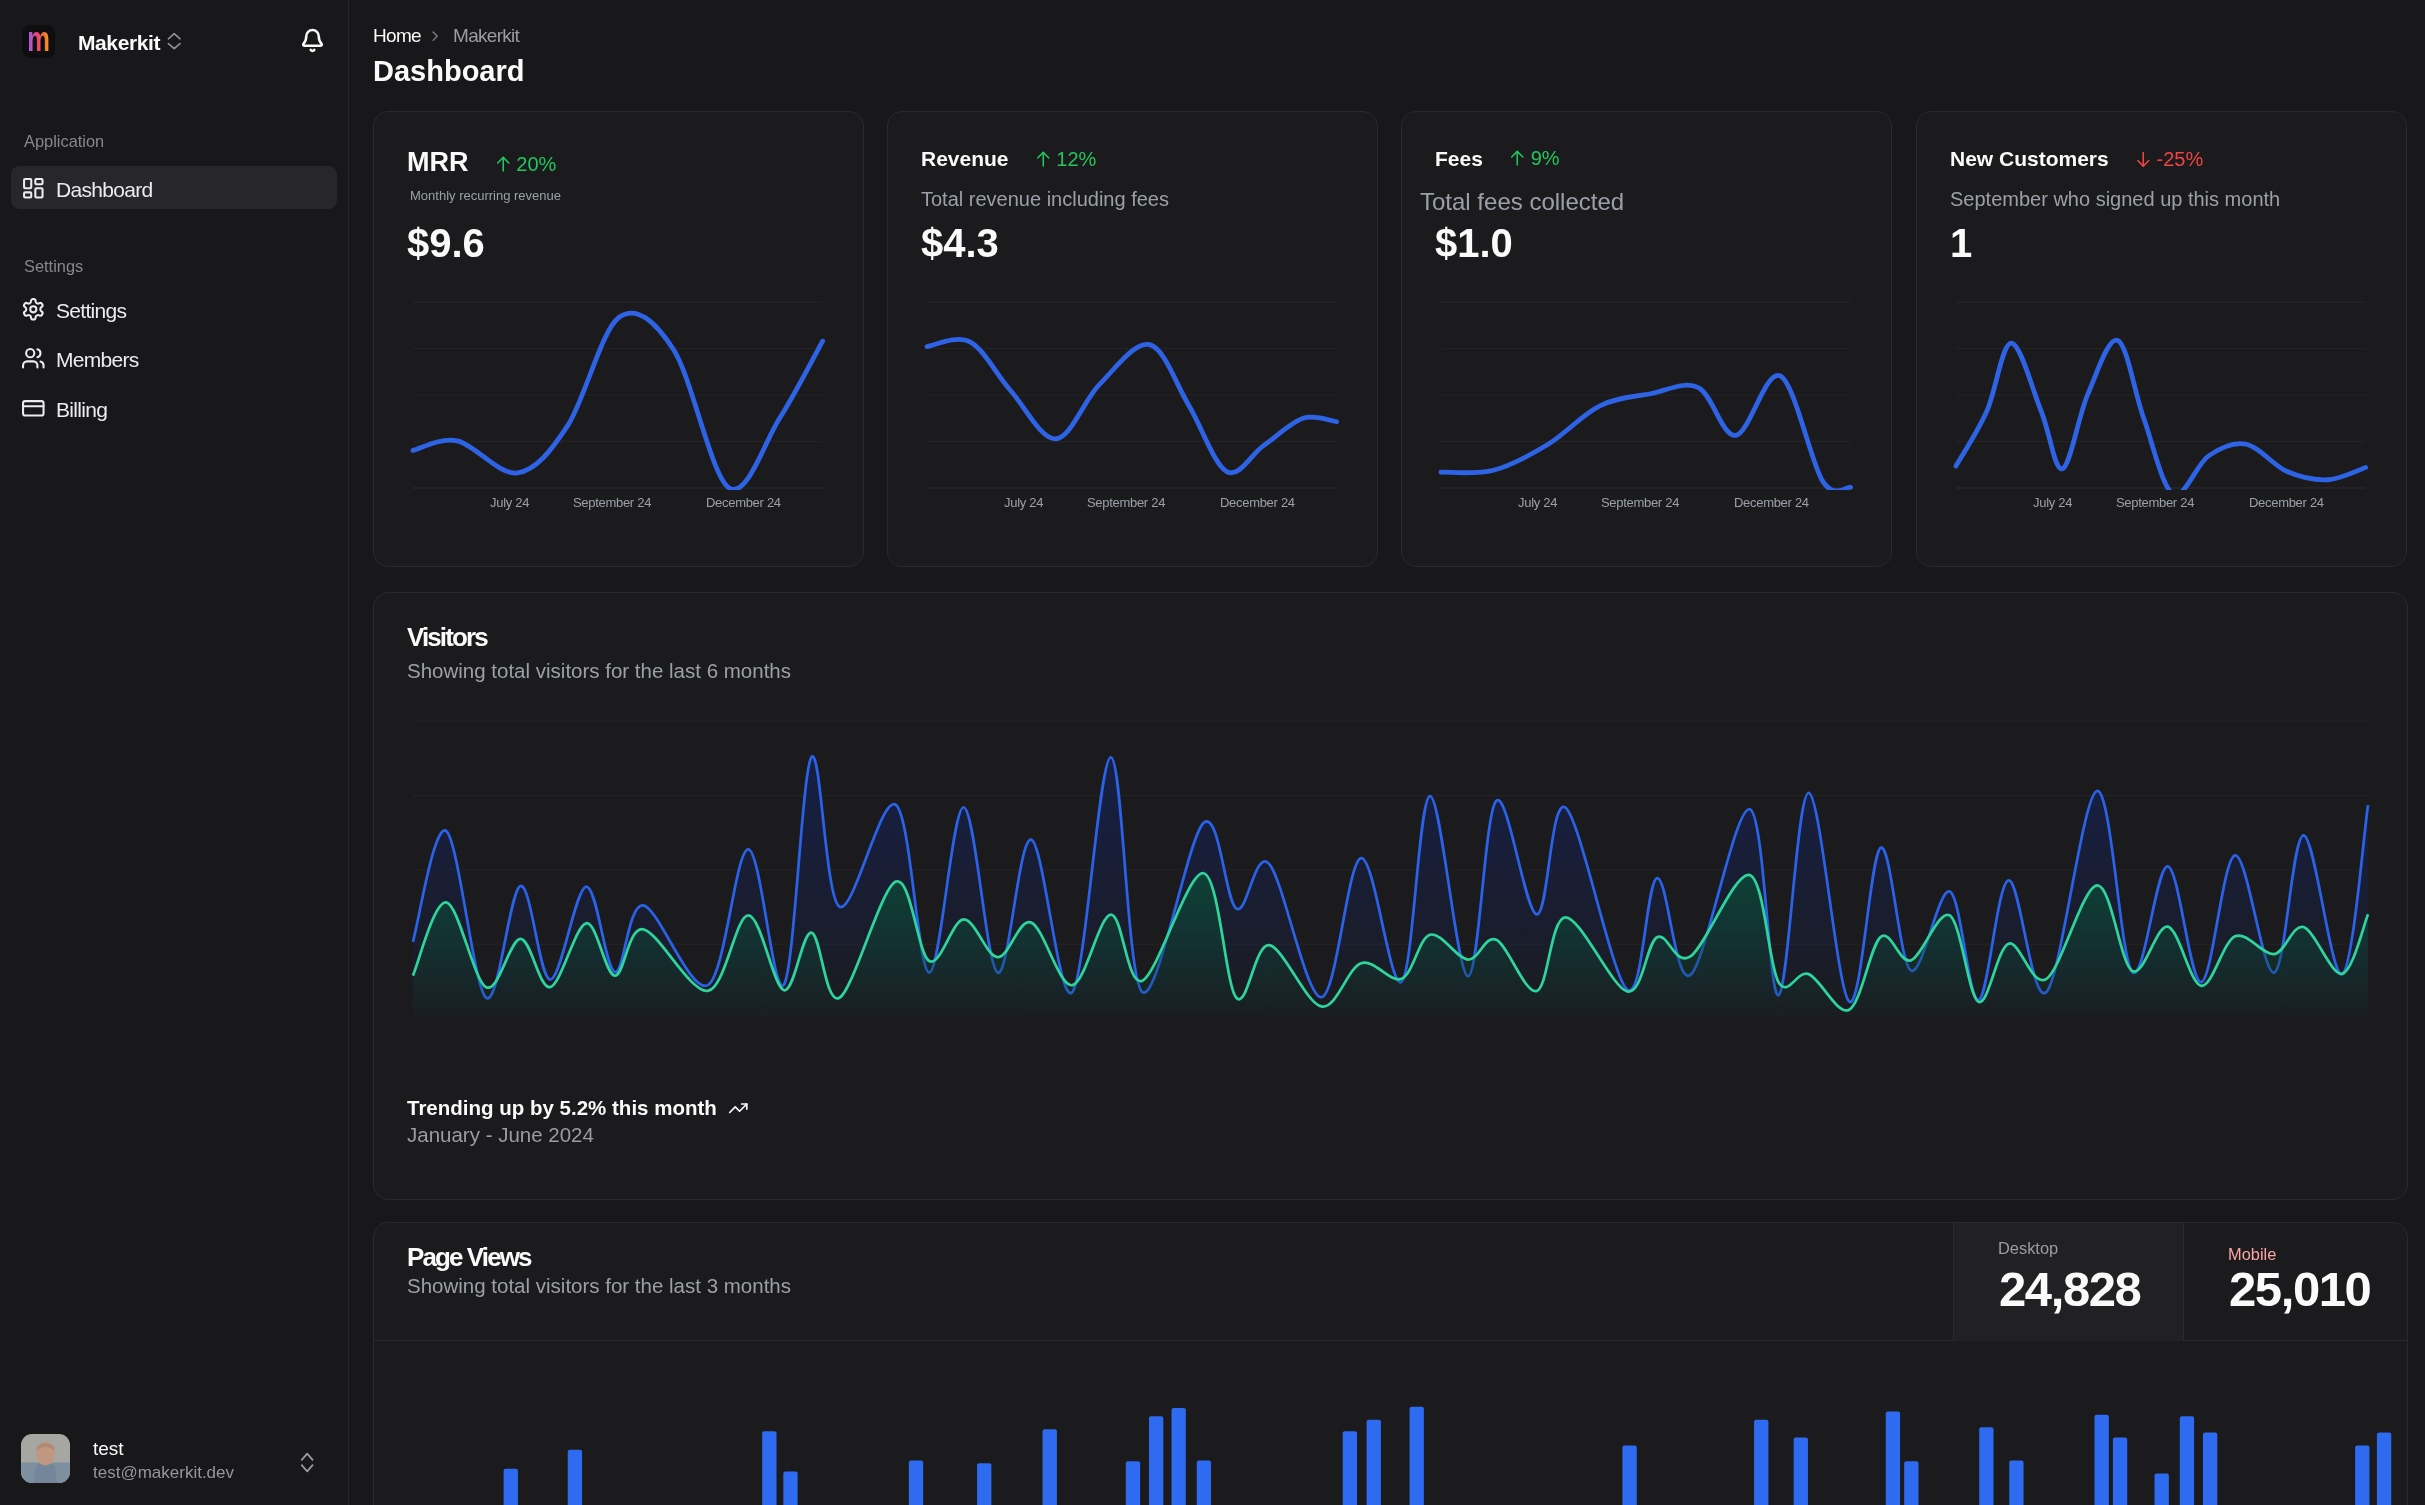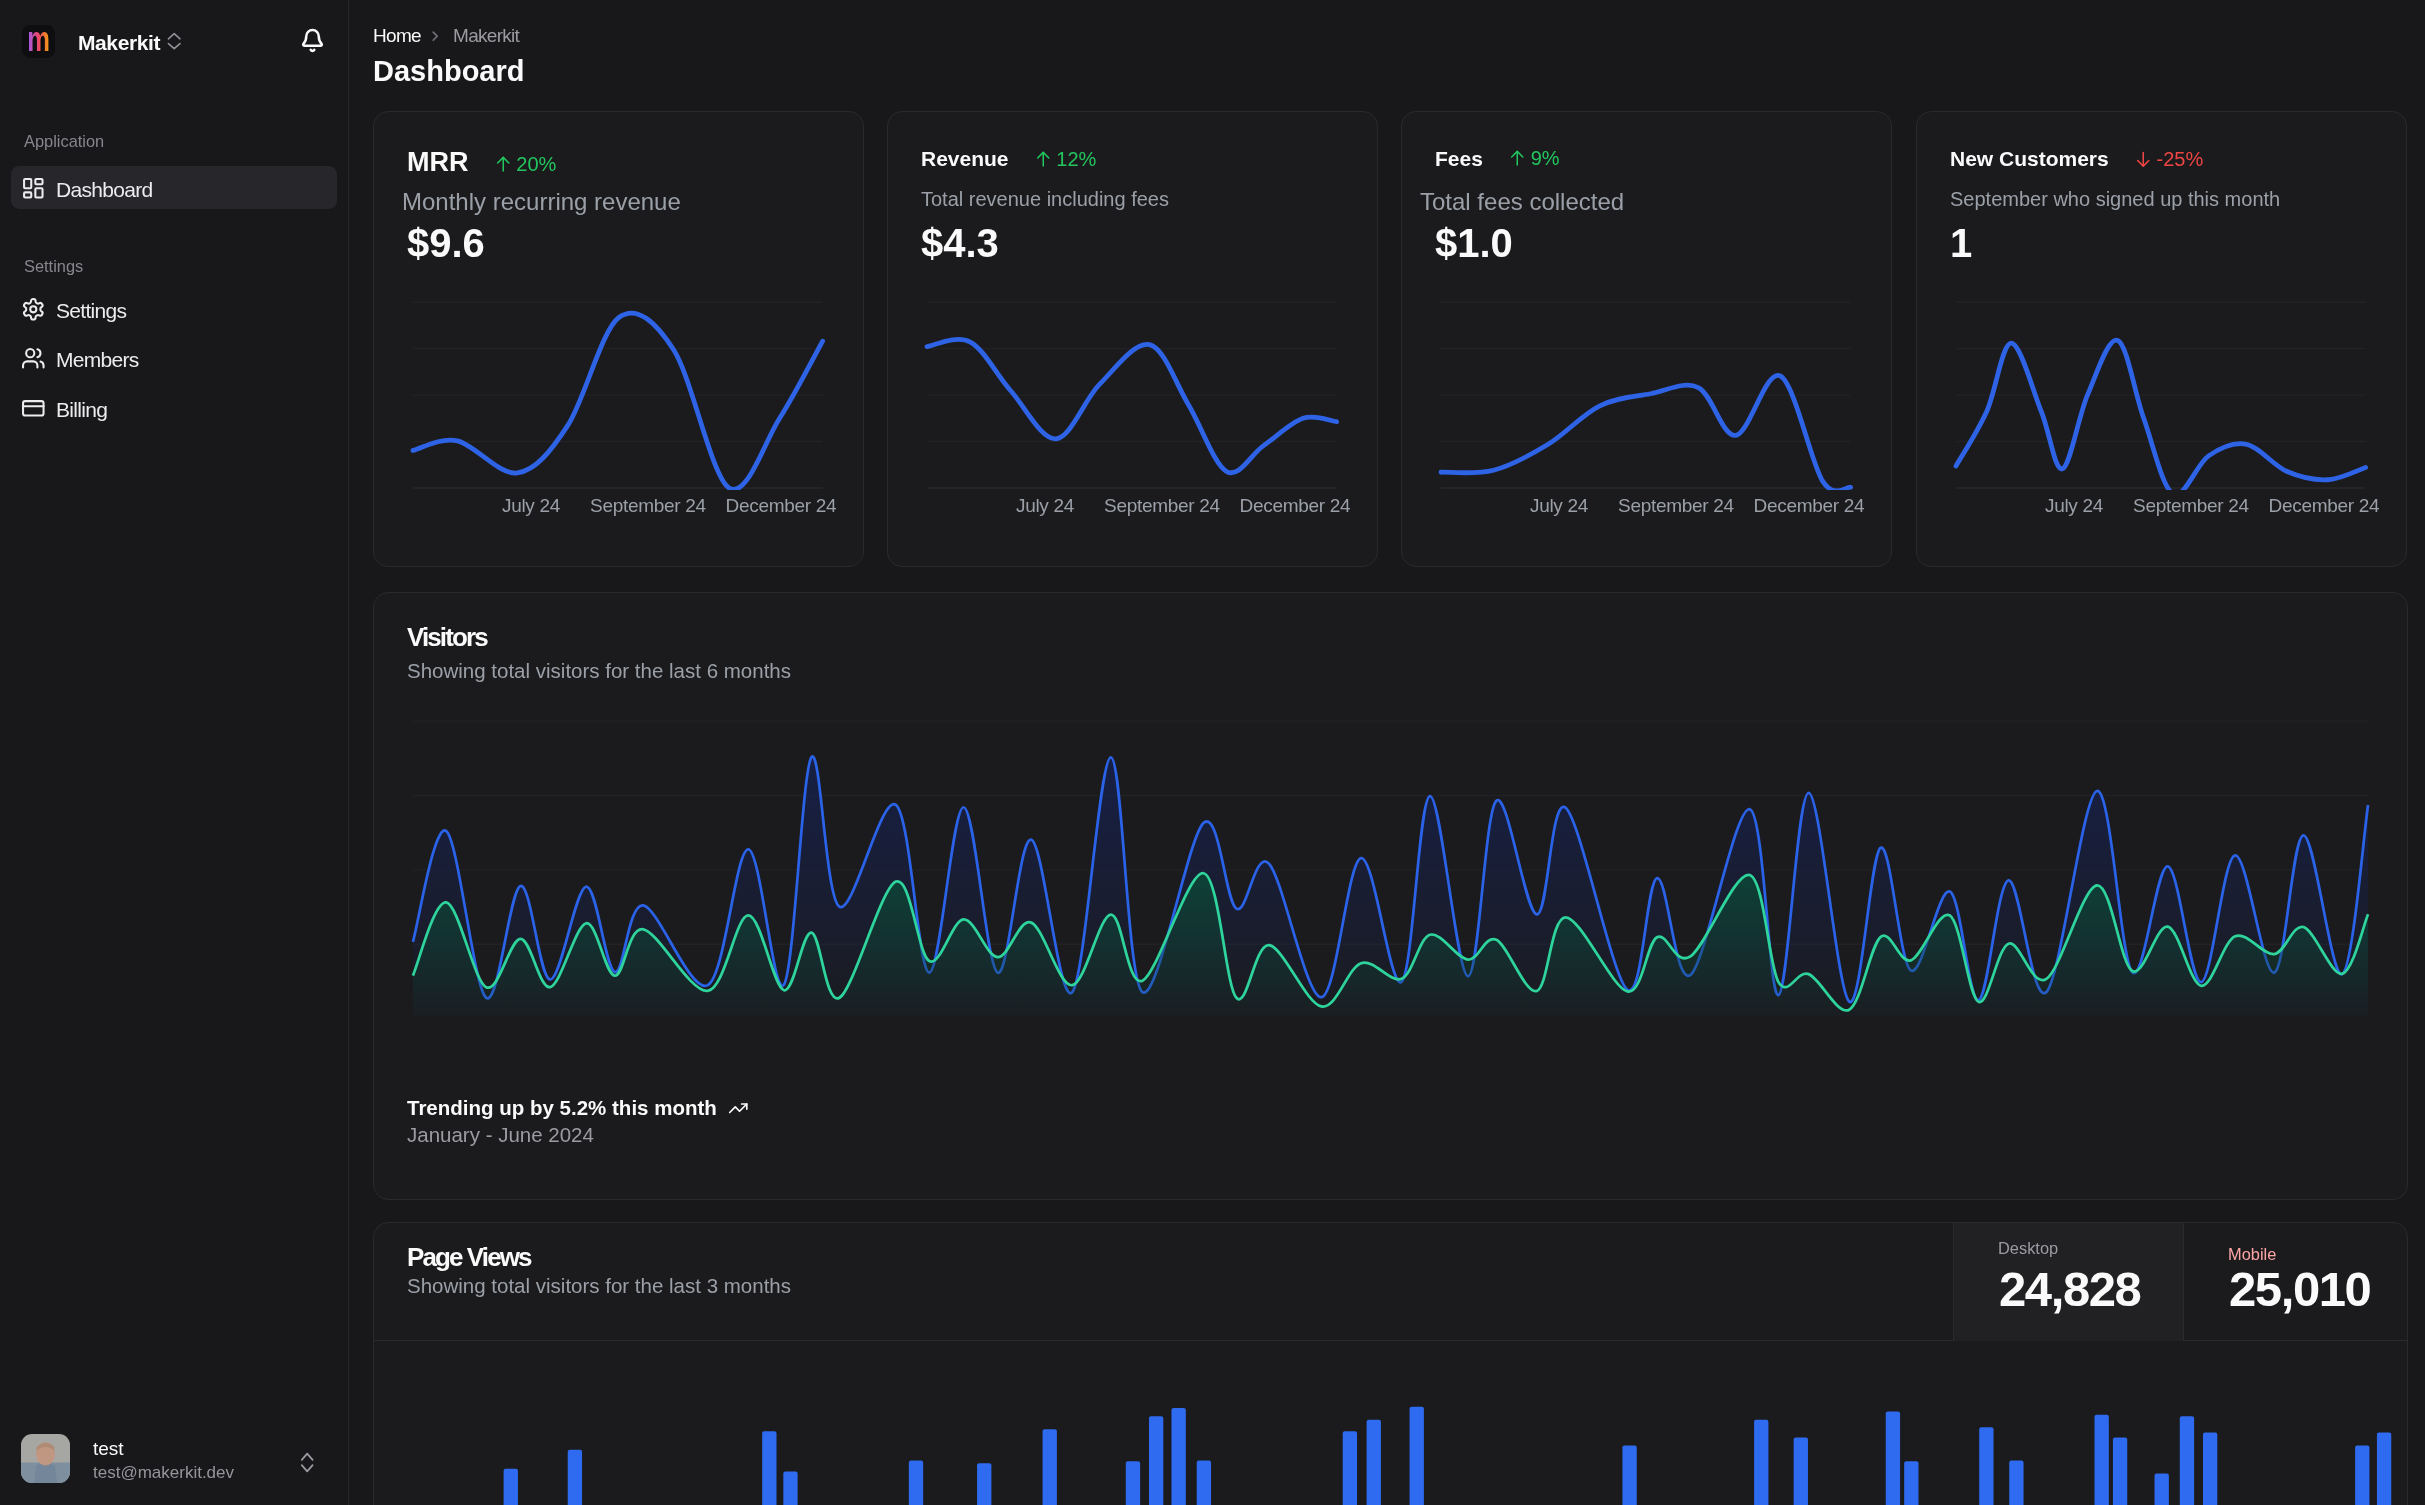--- a/index.html
+++ b/index.html
@@ -1,16 +1,16 @@
 <!DOCTYPE html>
 <html style="font-size:11px"><head><meta charset="utf-8"><style>
 * { margin:0; padding:0; box-sizing:border-box; }
 html,body { width:2426px; height:1505px; overflow:hidden; background:#18181a; font-family:"Liberation Sans",sans-serif; }
 .card { position:absolute; background:#1b1b1d; border:1.4px solid #2a2a2e; border-radius:15px; }
-.axis { position:absolute; top:383px; width:82px; text-align:center; font-size:19px; letter-spacing:-0.3px; color:#9ba0a8; }
+.axis { position:absolute; top:383px; width:82px; text-align:left; font-size:13px; letter-spacing:-0.3px; color:#9ba0a8; }
 .navitem { position:absolute; left:11px; width:326px; height:43px; border-radius:8.2px; color:#ececee; }
 .navtext { position:absolute; left:45px; top:2px; line-height:43px; font-size:21px; letter-spacing:-0.7px; }
 </style></head>
 <body>
 
 <div style="position:absolute;left:0;top:0;width:349px;height:1505px;border-right:1.4px solid #26262a;">
   <div style="position:absolute;left:22px;top:25px;width:33px;height:33px;border-radius:8.2px;background:#0e0e10;">
     <svg width="33" height="33" viewBox="0 0 48 48">
       <defs>
           <linearGradient id="mg" x1="0" y1="0" x2="1" y2="0">
@@ -92,21 +92,21 @@
 <div style="position:absolute;left:373px;top:55px;font-size:29px;font-weight:700;color:#fafafa;">Dashboard</div>
 
 <div class="card" style="left:373px;top:111px;width:491px;height:456px;">
   <div style="position:absolute;left:33px;top:35px;display:flex;align-items:baseline;gap:24.6px;">
     <span style="font-size:27px;font-weight:700;color:#fafafa;">MRR</span>
     <span style="color:#22c55e;font-size:20px;"><svg width="20.5" height="20.5" viewBox="0 0 24 24" fill="none" stroke="#22c55e" stroke-width="1.8" stroke-linecap="round" stroke-linejoin="round" style="vertical-align:-3.4px;margin-right:2.7px;">
           <path d="M12 20V4"></path>
           <path d="M5.5 10.5 12 4 18.5 10.5"></path>
         </svg>20%</span>
   </div>
-  <div style="position:absolute;left:28px;top:76px;font-size:24px;color:#9ba0a8;">Monthly recurring revenue</div>
+  <div style="position:absolute;left:36px;top:76px;font-size:13px;color:#9ba0a8;">Monthly recurring revenue</div>
   <div style="position:absolute;left:33px;top:109px;font-size:40px;font-weight:700;color:#fafafa;">$9.6</div>
   <svg style="position:absolute;left:0;top:180px;" width="491" height="198" viewBox="0 0 719 290" fill="none">
     <line x1="57" y1="15" x2="657" y2="15" stroke="#232325" stroke-width="2"></line>
       <line x1="57" y1="83" x2="657" y2="83" stroke="#232325" stroke-width="2"></line>
       <line x1="57" y1="151" x2="657" y2="151" stroke="#232325" stroke-width="2"></line>
       <line x1="57" y1="219" x2="657" y2="219" stroke="#232325" stroke-width="2"></line>
       <line x1="57" y1="287" x2="657" y2="287" stroke="#28282a" stroke-width="2"></line>
     <path d="M57.0,232.0 C67.8,229.7 96.5,212.5 122.0,218.0 C147.5,223.5 183.0,268.8 210.0,265.0 C237.0,261.2 259.2,233.0 284.0,195.0 C308.8,157.0 333.2,55.3 359.0,37.0 C384.8,18.7 412.2,43.3 439.0,85.0 C465.8,126.7 494.2,270.3 520.0,287.0 C545.8,303.7 571.2,220.8 594.0,185.0 C616.8,149.2 646.5,90.8 657.0,72.0" stroke="#2e63e6" stroke-width="7" stroke-linecap="round" fill="none"></path>
   </svg>
   <div class="axis" style="left:116px;">July 24</div>

